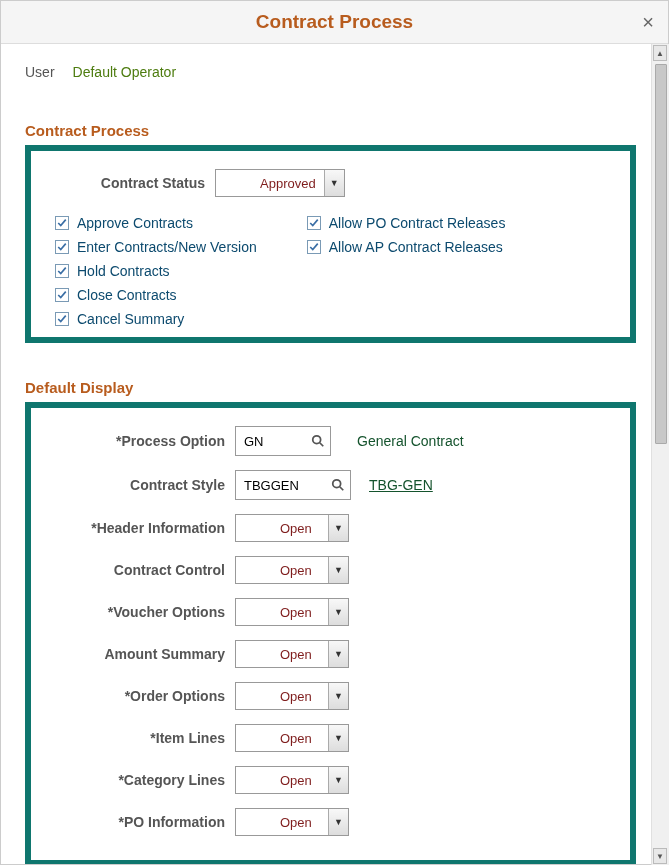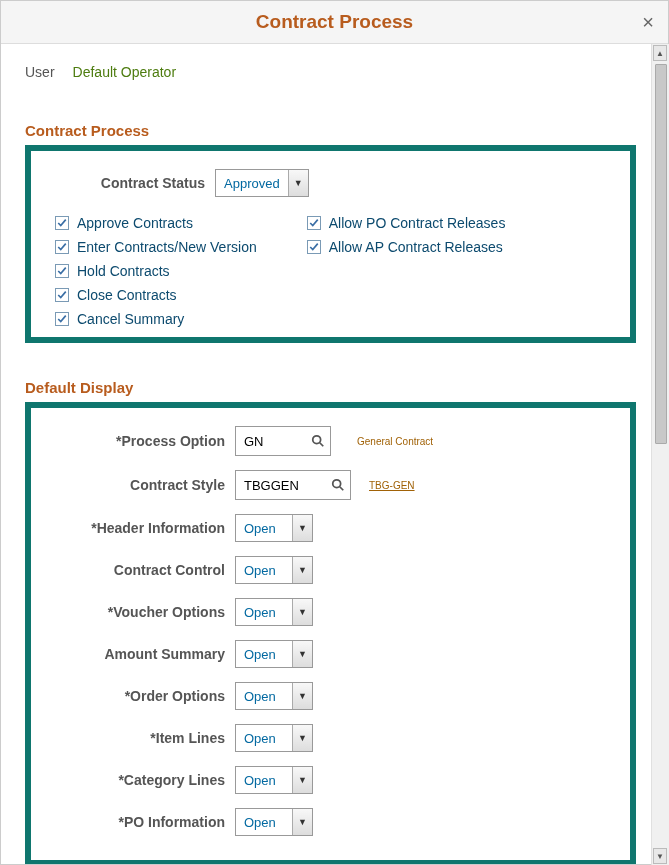--- a/index.html
+++ b/index.html
@@ -101,21 +101,22 @@
       display: inline-flex;
       align-items: center;
       border: 1px solid #999;
       background: #fff;
       height: 28px;
     }
     .select-wrap .value {
       padding: 4px 8px;
       min-width: 64px;
       font-size: 13px;
-      color: #0369a1;
+      color: #7f1d1d;
+      margin-left: 36px;
     }
     .select-arrow {
       width: 20px;
       height: 26px;
       background: linear-gradient(#f8f8f8, #ddd);
       border-left: 1px solid #aaa;
       display: flex;
       align-items: center;
       justify-content: center;
       font-size: 9px;
@@ -192,22 +193,22 @@
       align-items: center;
       justify-content: center;
       cursor: pointer;
     }
     .lookup-icon svg {
       width: 14px;
       height: 14px;
     }
     .row-desc {
       margin-left: 26px;
-      color: #a16207;
-      font-size: 10px;
+      color: #14532d;
+      font-size: 14px;
     }
     .select-wrap.wider .value {
       min-width: 56px;
     }
     .scrollbar-track {
       position: absolute;
       right: 0;
       top: 44px;
       bottom: 0;
       width: 18px;

